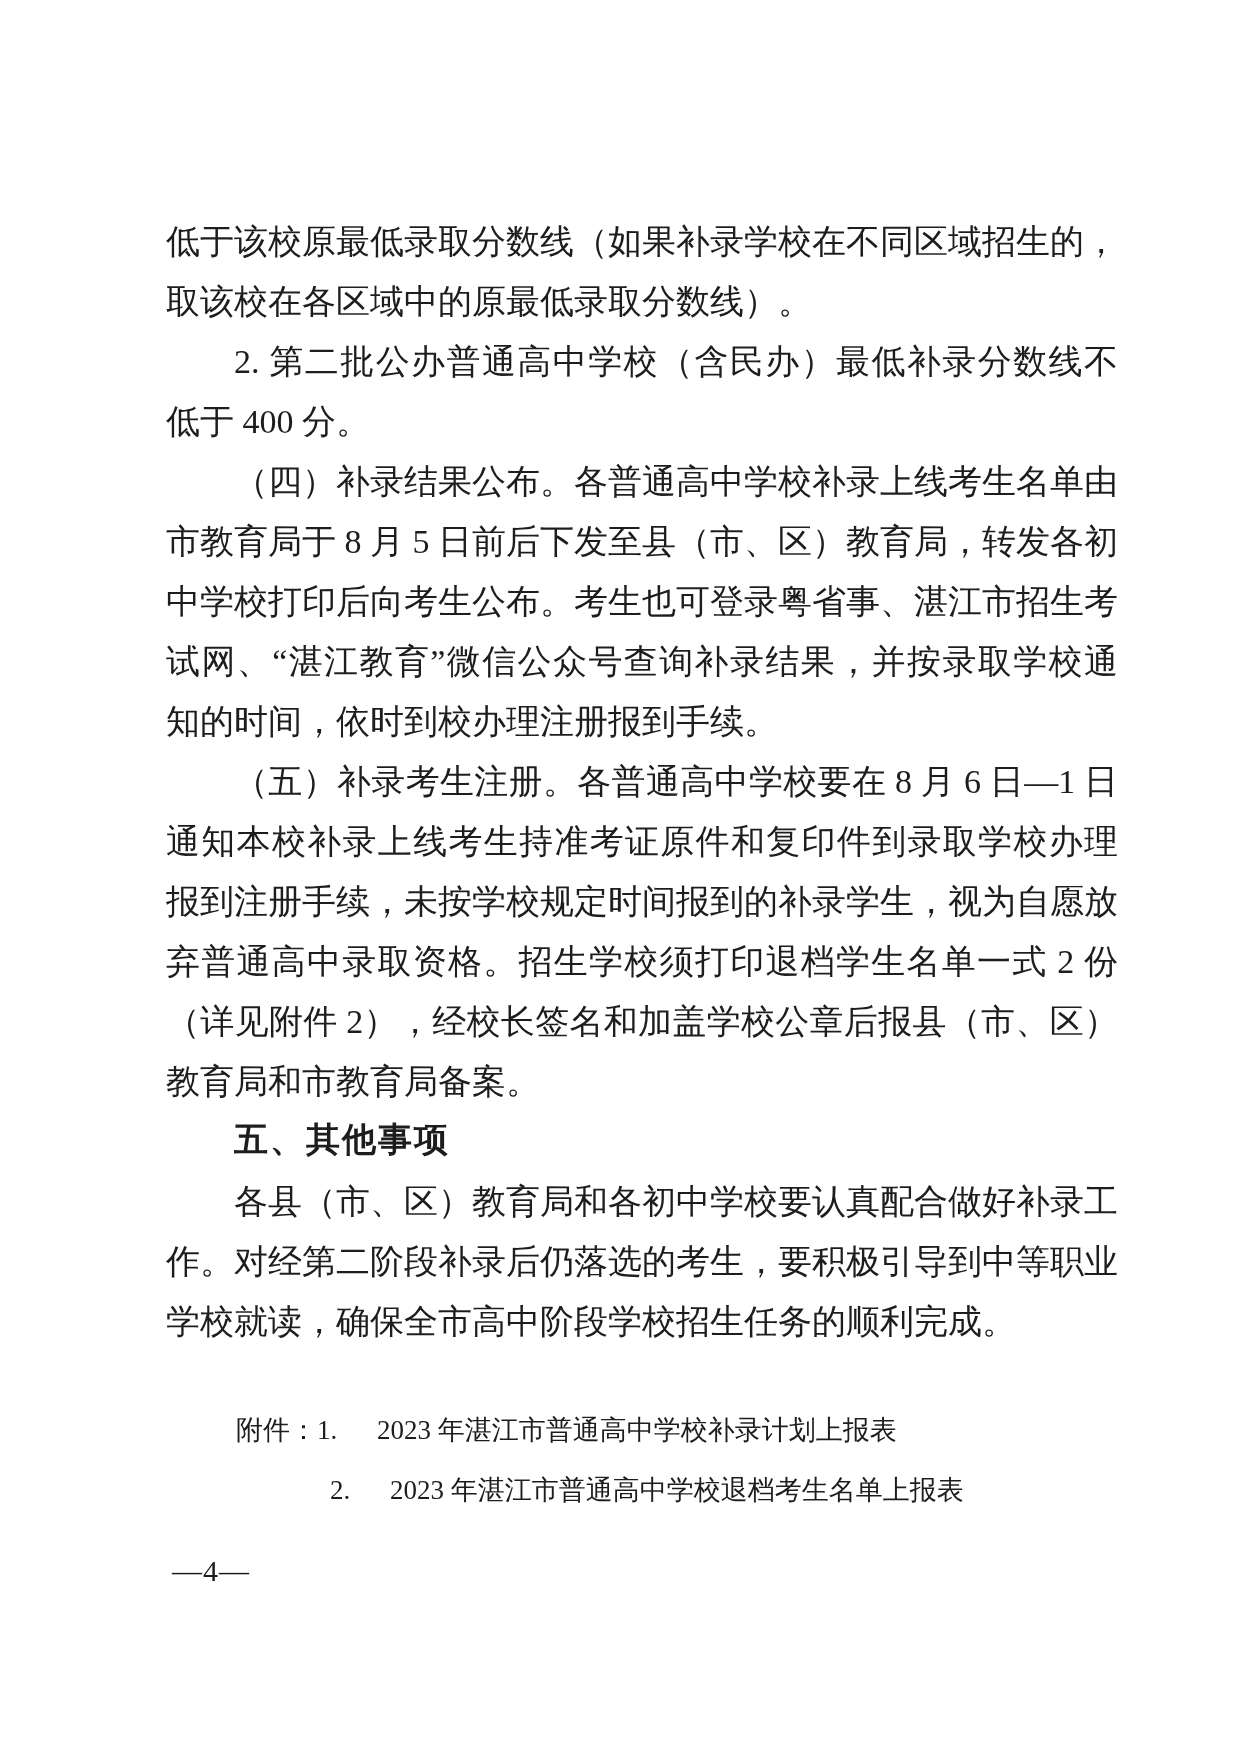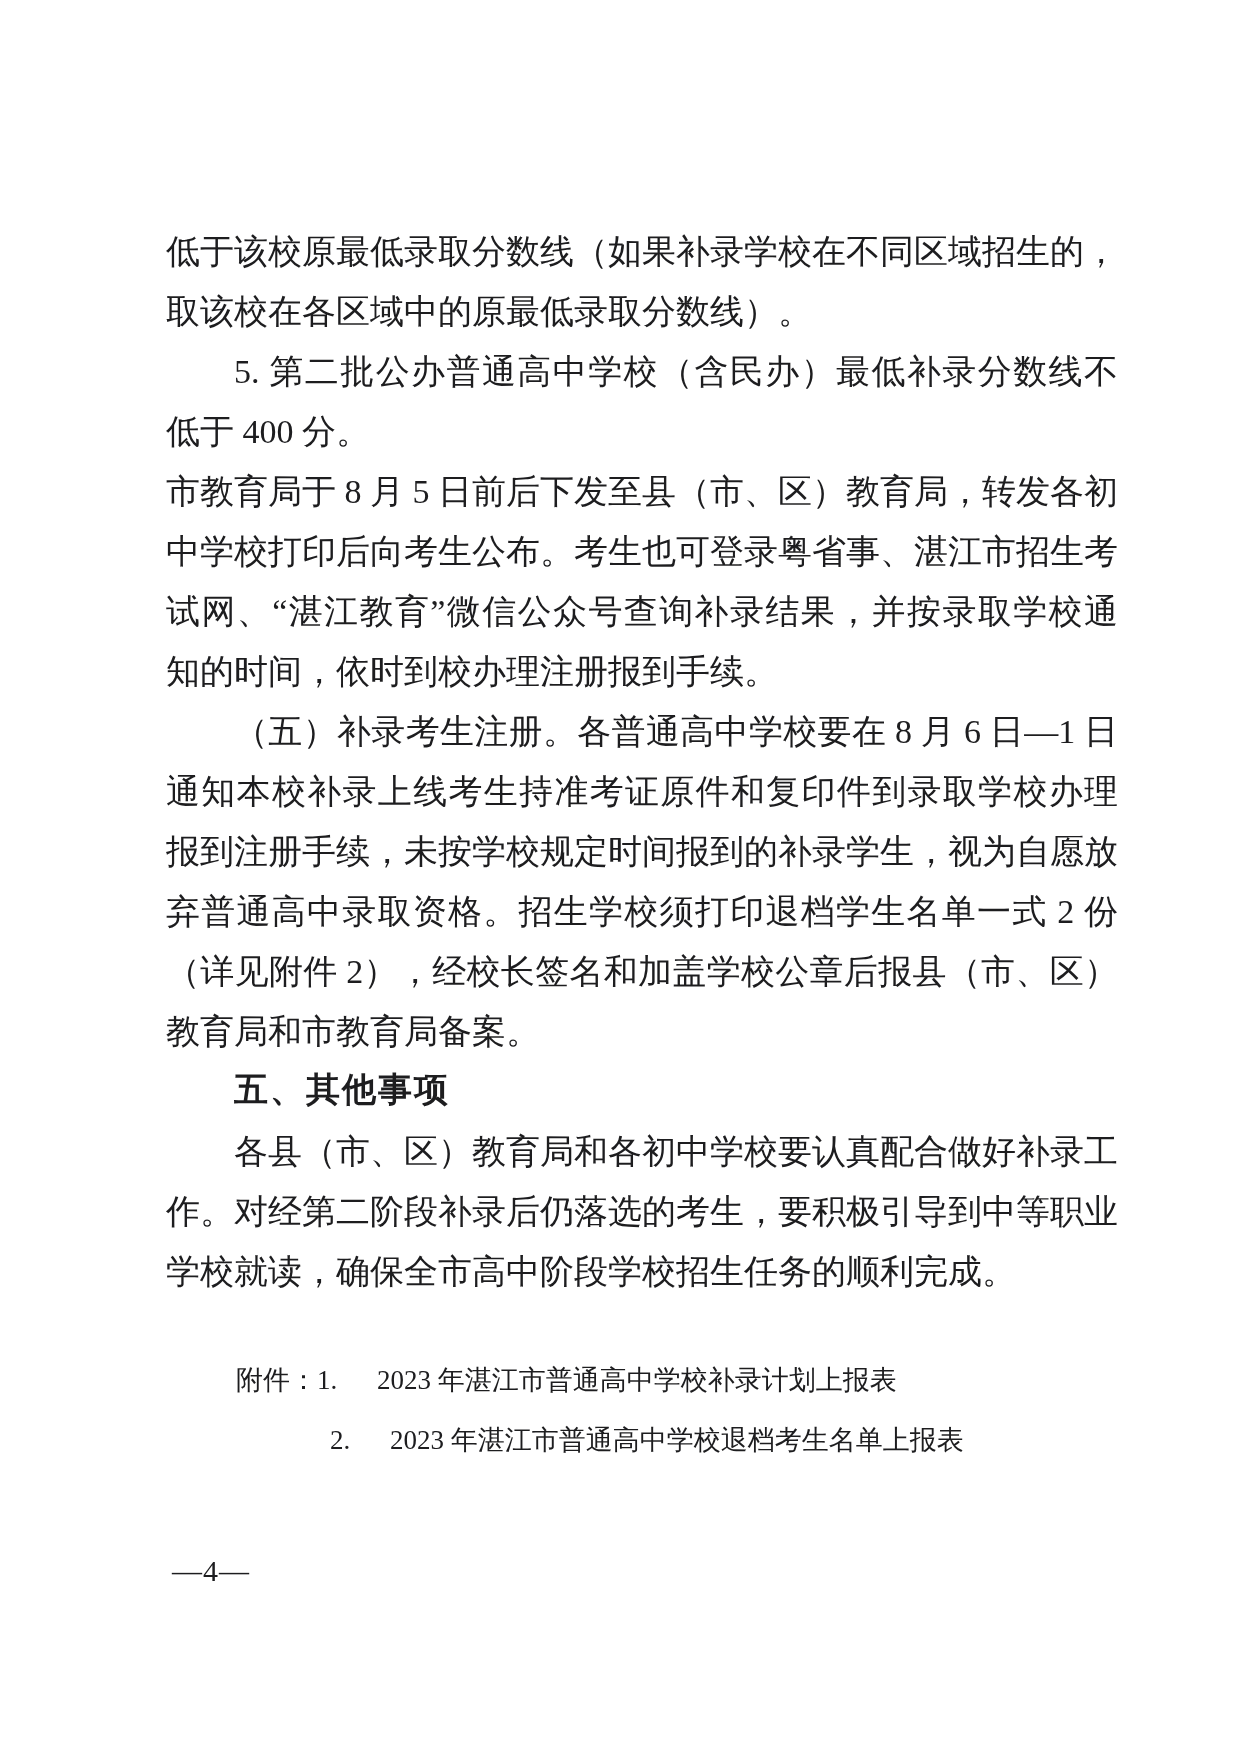--- a/index.html
+++ b/index.html
@@ -11,21 +11,21 @@
     width: 1240px;
     height: 1754px;
     position: relative;
     overflow: hidden;
     font-family: "Liberation Serif", "DejaVu Serif", serif;
     color: #1d1d1f;
   }
   .doc-body {
     position: absolute;
     left: 166px;
-    top: 222px;
+    top: 212px;
     width: 952px;
   }
   .line {
     height: 60px;
     line-height: 60px;
     font-size: 34px;
     white-space: nowrap;
   }
   .line.full {
     white-space: normal;
@@ -70,22 +70,23 @@
     letter-spacing: 1px;
   }
 </style>
 </head>
 <body>
 
 <div class="doc-body">
 
   <div class="line full">低于该校原最低录取分数线（如果补录学校在不同区域招生的，</div>
   <div class="line">取该校在各区域中的原最低录取分数线）。</div>
-  <div class="line full indent">5. 第二批公办普通高中学校（含民办）最低补录分数线不</div>
+  <div class="line full indent">2. 第二批公办普通高中学校（含民办）最低补录分数线不</div>
   <div class="line">低于 400 分。</div>
+  <div class="line full indent">（四）补录结果公布。各普通高中学校补录上线考生名单由</div>
   <div class="line full">市教育局于 8 月 5 日前后下发至县（市、区）教育局，转发各初</div>
   <div class="line full">中学校打印后向考生公布。考生也可登录粤省事、湛江市招生考</div>
   <div class="line full">试网、“湛江教育”微信公众号查询补录结果，并按录取学校通</div>
   <div class="line">知的时间，依时到校办理注册报到手续。</div>
   <div class="line full indent">（五）补录考生注册。各普通高中学校要在 8 月 6 日—1 日</div>
   <div class="line full">通知本校补录上线考生持准考证原件和复印件到录取学校办理</div>
   <div class="line full">报到注册手续，未按学校规定时间报到的补录学生，视为自愿放</div>
   <div class="line full">弃普通高中录取资格。招生学校须打印退档学生名单一式 2 份</div>
   <div class="line full">（详见附件 2），经校长签名和加盖学校公章后报县（市、区）</div>
   <div class="line">教育局和市教育局备案。</div>

